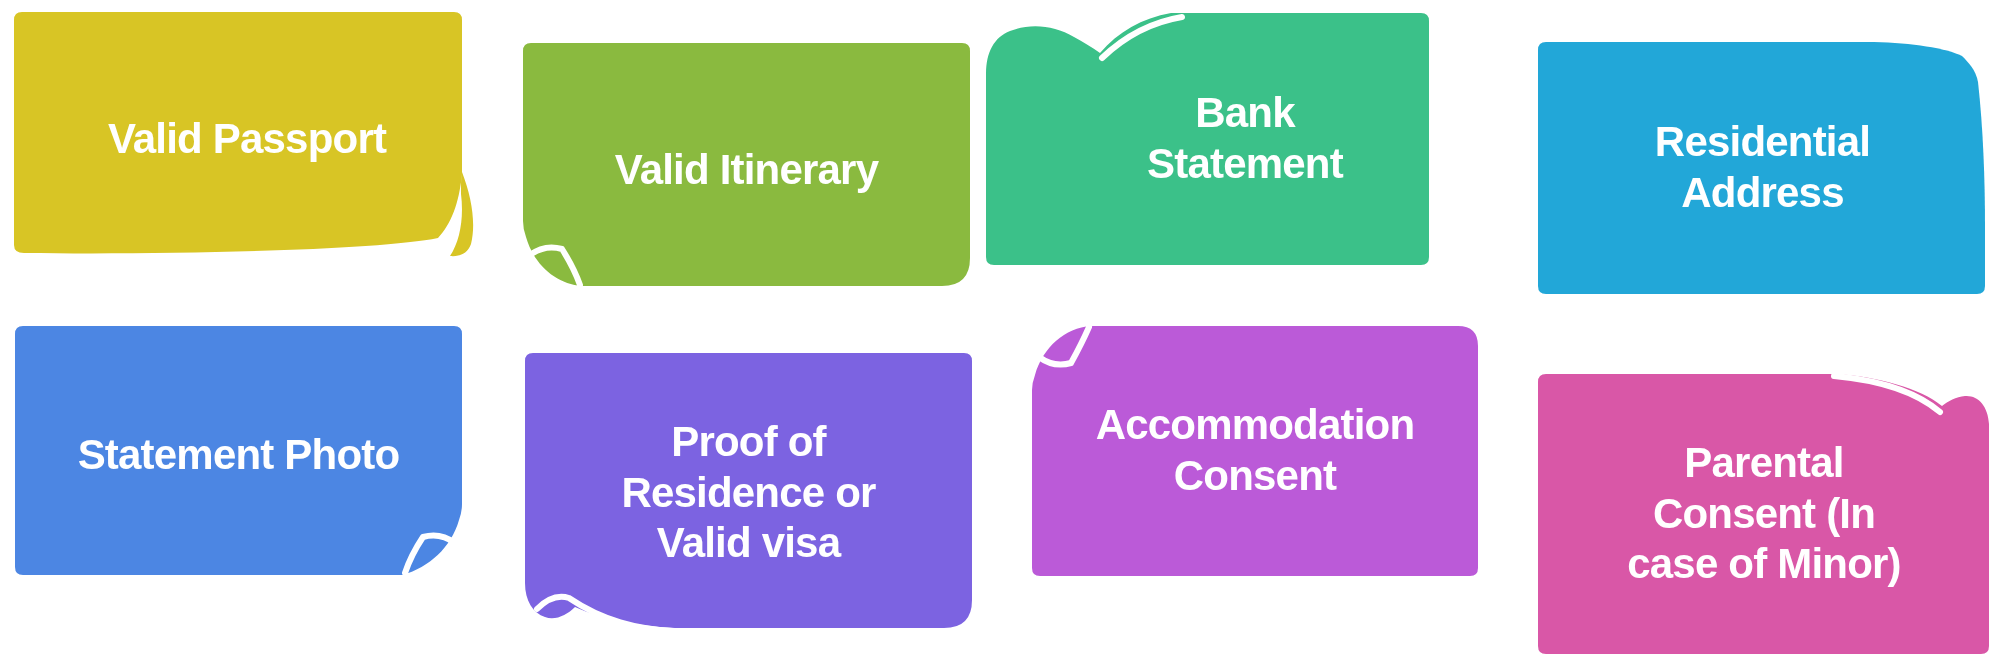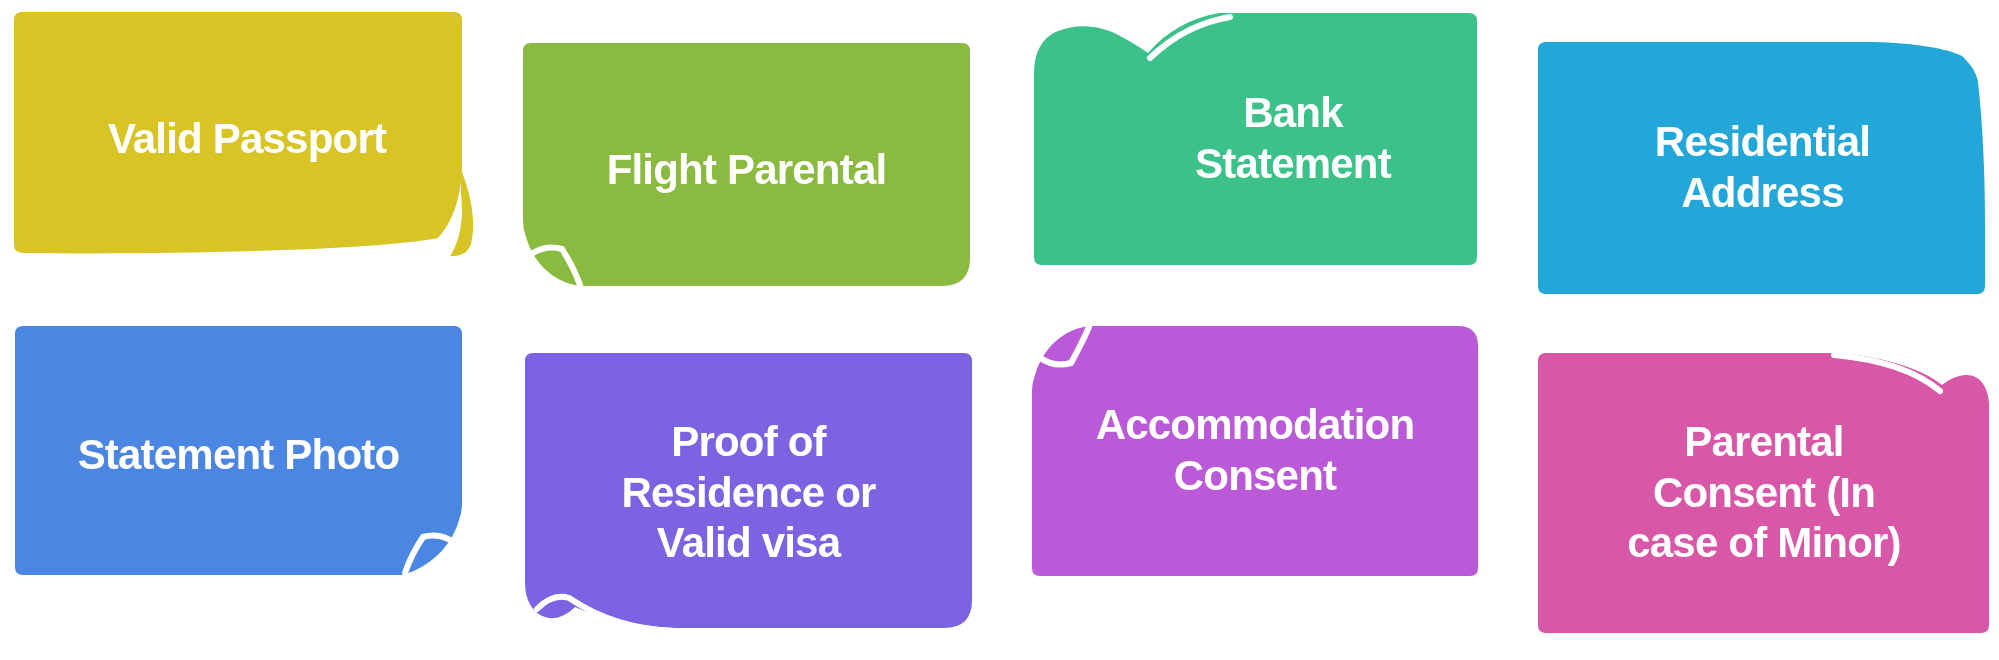--- a/index.html
+++ b/index.html
@@ -40,24 +40,24 @@
       <path d="M448,160 C458,186 462,212 457,232 C454,241 446,245 436,244 C446,229 450,206 447,182 C447,170 447,165 448,160 Z" fill="#d8c525"></path>
     </svg>
     <div class="label">Valid Passport</div>
   </div>
 
   <div class="card pad1" style="left:523px;top:43px;width:447px;height:246px">
     <svg width="447" height="246" viewBox="0 0 447 246">
       <path d="M8,0 H439 Q447,0 447,8 V215 Q447,243 419,243 H59 C33,241 11,222 3,194 Q0,186 0,178 V8 Q0,0 8,0 Z" fill="#8aba3f"></path>
       <path class="fold" d="M7,212 Q22,201 39,206 Q51,225 57,242"></path>
     </svg>
-    <div class="label">Flight Parental</div>
+    <div class="label">Valid Itinerary</div>
   </div>
 
-  <div class="card" style="left:1034px;top:13px;width:518px;height:252px">
+  <div class="card" style="left:986px;top:13px;width:518px;height:252px">
     <svg width="443" height="252" viewBox="0 0 443 252">
       <path d="M185,0 H435 Q443,0 443,8 V244 Q443,252 435,252 H8 Q0,252 0,244 V60 C0,40 8,24 24,18 C44,10 68,12 88,24 C97,29 106,34 114,40 C132,19 156,5 185,0 Z" fill="#3bc189"></path>
       <path class="fold" d="M116,45 C140,22 166,9 196,4"></path>
     </svg>
     <div class="label">Bank
 Statement</div>
   </div>
 
   <div class="card" style="left:1538px;top:42px;width:449px;height:252px">
     <svg width="449" height="252" viewBox="0 0 449 252">
@@ -87,21 +87,21 @@
 
   <div class="card" style="left:1032px;top:326px;width:446px;height:250px">
     <svg width="446" height="250" viewBox="0 0 446 250">
       <path d="M59,0 C33,2 11,21 3,49 Q0,57 0,64 V242 Q0,250 8,250 H438 Q446,250 446,242 V20 Q446,0 426,0 Z" fill="#bb5ad8"></path>
       <path class="fold" d="M7,31 Q22,42 39,37 Q50,17 57,1"></path>
     </svg>
     <div class="label">Accommodation
 Consent</div>
   </div>
 
-  <div class="card" style="left:1538px;top:353px;width:452px;height:280px">
+  <div class="card" style="left:1538px;top:374px;width:452px;height:280px">
     <svg width="452" height="280" viewBox="0 0 452 280">
       <path d="M8,0 H300 C340,3 382,14 404,32 C410,27 418,23 427,22 C440,21 450,32 451,50 V272 Q451,280 443,280 H8 Q0,280 0,272 V8 Q0,0 8,0 Z" fill="#d957a7"></path>
       <path class="fold" d="M402,38 C376,16 340,6 296,2"></path>
     </svg>
     <div class="label">Parental
 Consent (In
 case of Minor)</div>
   </div>
 
 </div>

